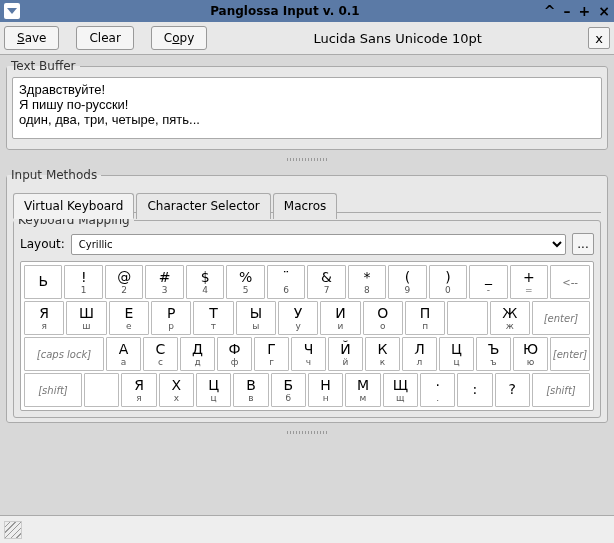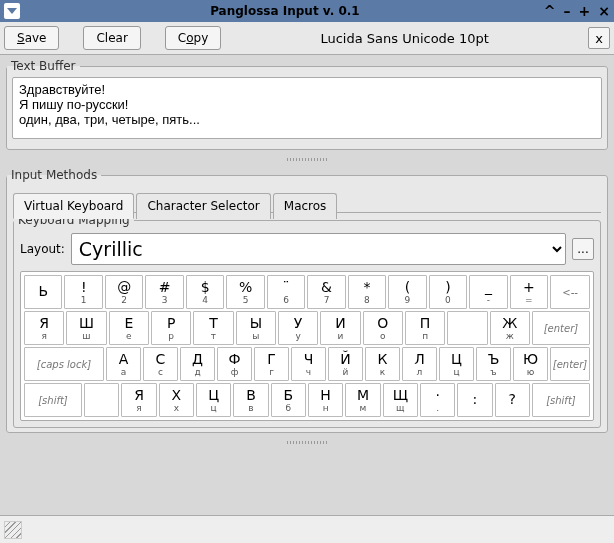--- a/index.html
+++ b/index.html
@@ -3,36 +3,36 @@
 <meta charset="utf-8">
 <style>
 * { box-sizing: border-box; margin: 0; padding: 0; font-family: "DejaVu Sans", "Lucida Sans", sans-serif; }
 body { width: 614px; height: 543px; background: #d8d8d8; display: flex; flex-direction: column; overflow: hidden; }
 .titlebar { background: #5b7aa6; color: #000000; height: 22px; display: flex; align-items: center; font-size: 12px; font-weight: bold; padding: 0 4px; }
 .titlebar .menu-icon { width: 16px; height: 16px; background: #fff; display: flex; align-items: center; justify-content: center; border-radius: 2px; margin-right: 6px; }
 .titlebar .menu-icon svg { width: 10px; height: 10px; }
 .titlebar .title { flex: 1; text-align: center; }
 .titlebar .win-controls { display: flex; gap: 8px; font-size: 14px; font-weight: bold; }
 .titlebar .win-controls span { cursor: default; }
-.toolbar { display: flex; align-items: center; padding: 4px; gap: 24px; background: #e8e8e8; border-bottom: 1px solid #aaa; }
+.toolbar { display: flex; align-items: center; padding: 4px; gap: 17px; background: #e8e8e8; border-bottom: 1px solid #aaa; }
 .btn { background: #f5f5f5; border: 1px solid #999; border-radius: 3px; padding: 4px 12px; font-size: 12px; cursor: pointer; }
 .font-label { flex: 1; text-align: center; font-size: 13px; }
 .close-x { border: 1px solid #999; width: 22px; height: 22px; display: flex; align-items: center; justify-content: center; background: #f5f5f5; border-radius: 2px; cursor: pointer; font-size: 13px; }
 fieldset { border: 1px solid #aaa; margin: 4px 6px; border-radius: 3px; background: #e8e8e8; }
 legend { font-size: 12px; padding: 0 4px; color: #333; margin-top: 10px; }
 .text-buffer textarea { width: calc(100% - 10px); height: 62px; margin: 4px 5px 6px; border: 1px solid #aaa; background: #fff; font-family: "Lucida Sans Unicode", sans-serif; font-size: 13px; padding: 4px 6px; resize: none; border-radius: 2px; }
 .grip { height: 10px; display: flex; align-items: center; justify-content: center; }
 .grip::before { content: ""; width: 40px; height: 3px; background: repeating-linear-gradient(90deg,#999 0 1px,transparent 1px 3px); }
 .tabs { display: flex; border-bottom: 1px solid #aaa; margin: 4px 6px 0; }
 .tab { padding: 5px 10px; font-size: 12px; border: 1px solid #aaa; border-bottom: none; background: #e8e8e8; border-radius: 3px 3px 0 0; margin-right: 2px; cursor: pointer; position: relative; top: 7px; }
 .tab.active { background: #f2f2f2; border-bottom: 1px solid #f2f2f2; }
 .mapping { margin-top: 0; }
 .layout-row { display: flex; align-items: center; padding: 6px; gap: 6px; }
 .layout-row label { font-size: 12px; }
-.layout-row select { flex: 1; padding: 3px; font-size: 19px; border: 1px solid #999; border-radius: 2px; background: #fff; }
+.layout-row select { flex: 1; padding: 3px; font-size: 10px; border: 1px solid #999; border-radius: 2px; background: #fff; }
 .more-btn { width: 22px; height: 22px; border: 1px solid #999; background: #f5f5f5; border-radius: 2px; cursor: pointer; font-size: 12px; }
 .keyboard { background: #fff; border: 1px solid #aaa; margin: 0 6px 6px; padding: 3px; border-radius: 2px; }
 .krow { display: flex; gap: 2px; margin-bottom: 2px; }
 .krow:last-child { margin-bottom: 0; }
 .key { border: 1px solid #bbb; background: #fff; height: 34px; display: flex; flex-direction: column; align-items: center; justify-content: center; font-size: 11px; cursor: pointer; border-radius: 1px; position: relative; flex: 1; min-width: 0; }
 .key .upper { font-size: 14px; line-height: 1; }
 .key .lower { font-size: 9px; color: #555; line-height: 1; margin-top: 2px; }
 .key.special { font-style: italic; color: #777; font-size: 10px; flex: 0 0 auto; }
 .key.wide-s { width: 40px; }
 .key.wide-m { width: 58px; }

